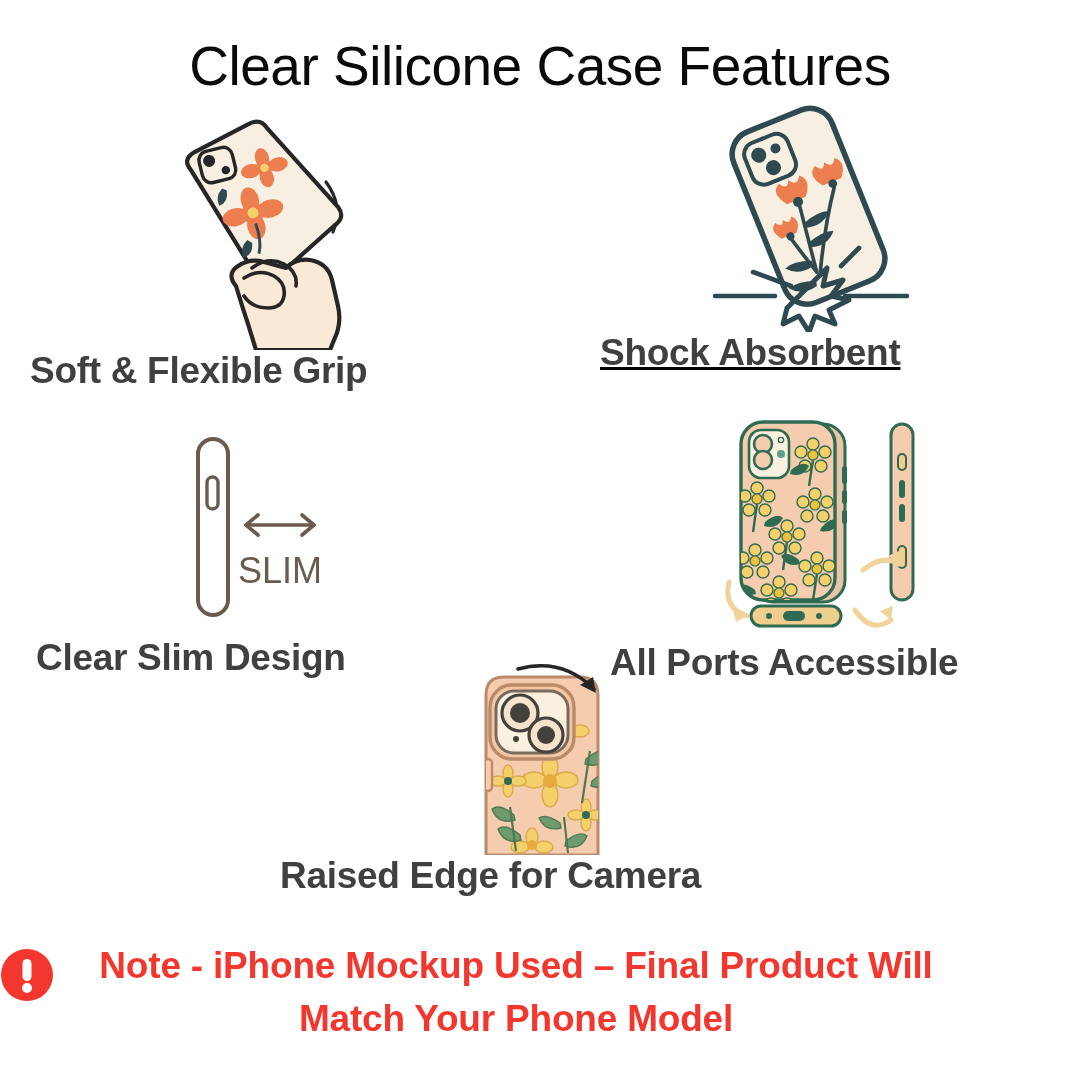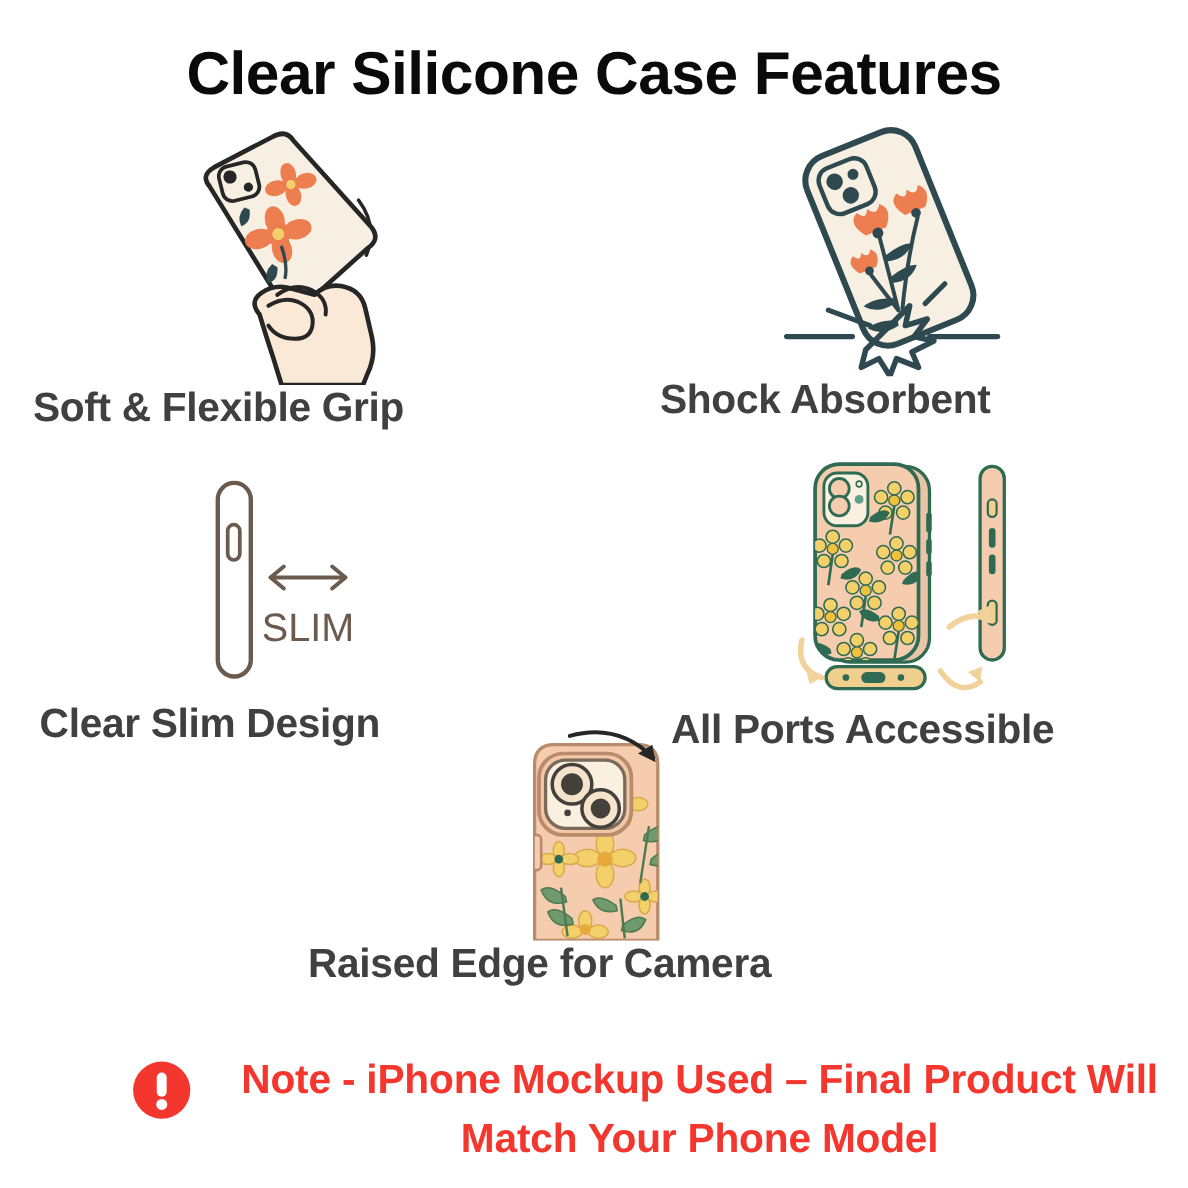--- a/index.html
+++ b/index.html
@@ -5,49 +5,49 @@
   html,body{margin:0;padding:0;}
   body{
     width:1080px;height:1080px;background:#ffffff;
     font-family:"Liberation Sans", sans-serif;
     overflow:hidden;position:relative;
   }
   .page{position:relative;width:1080px;height:1080px;}
 
   .title{
     position:absolute;top:34px;left:0;width:1080px;text-align:center;
-    font-size:55px;font-weight:700;color:#0a0a0a;letter-spacing:-0.5px;
+    font-size:55px;font-weight:400;color:#0a0a0a;letter-spacing:-0.5px;
   }
 
   .feature{position:absolute;}
   .art{position:relative;width:100%;}
   .flabel{
     width:100%;text-align:left;font-size:37px;font-weight:700;
     color:#404040;letter-spacing:-0.3px;white-space:nowrap;
   }
 
   
   #f-grip   {left:30px; top:118px; width:460px;}
-  #f-shock  {left:600px;top:110px; width:420px;}
+  #f-shock  {left:600px;top:100px; width:420px;text-decoration:underline;}
   #f-slim   {left:36px; top:415px; width:440px;}
   #f-ports  {left:610px;top:410px; width:420px;}
   #f-camera {left:280px;top:655px; width:520px;}
 
   #f-grip   .art{height:232px;}
   #f-shock  .art{height:232px;}
   #f-slim   .art{height:222px;}
   #f-ports  .art{height:232px;}
   #f-camera .art{height:200px;}
 
   .art svg{position:absolute;left:50%;transform:translateX(-50%);top:0;}
 
   
   .note{
     position:absolute;left:0;top:940px;width:1080px;
-    display:flex;align-items:flex-start;justify-content:flex-end;gap:0;margin-top:16px;
+    display:flex;align-items:flex-start;justify-content:flex-start;gap:0;
   }
   .note-inner{display:flex;align-items:flex-start;gap:18px;width:960px;}
   .note-icon{flex:0 0 auto;margin-top:8px;}
   .note-text{
     flex:1 1 auto;text-align:center;color:#F4372E;
     font-size:37px;font-weight:700;line-height:1.42;letter-spacing:-0.2px;
   }
 </style>
 </head>
 <body>

